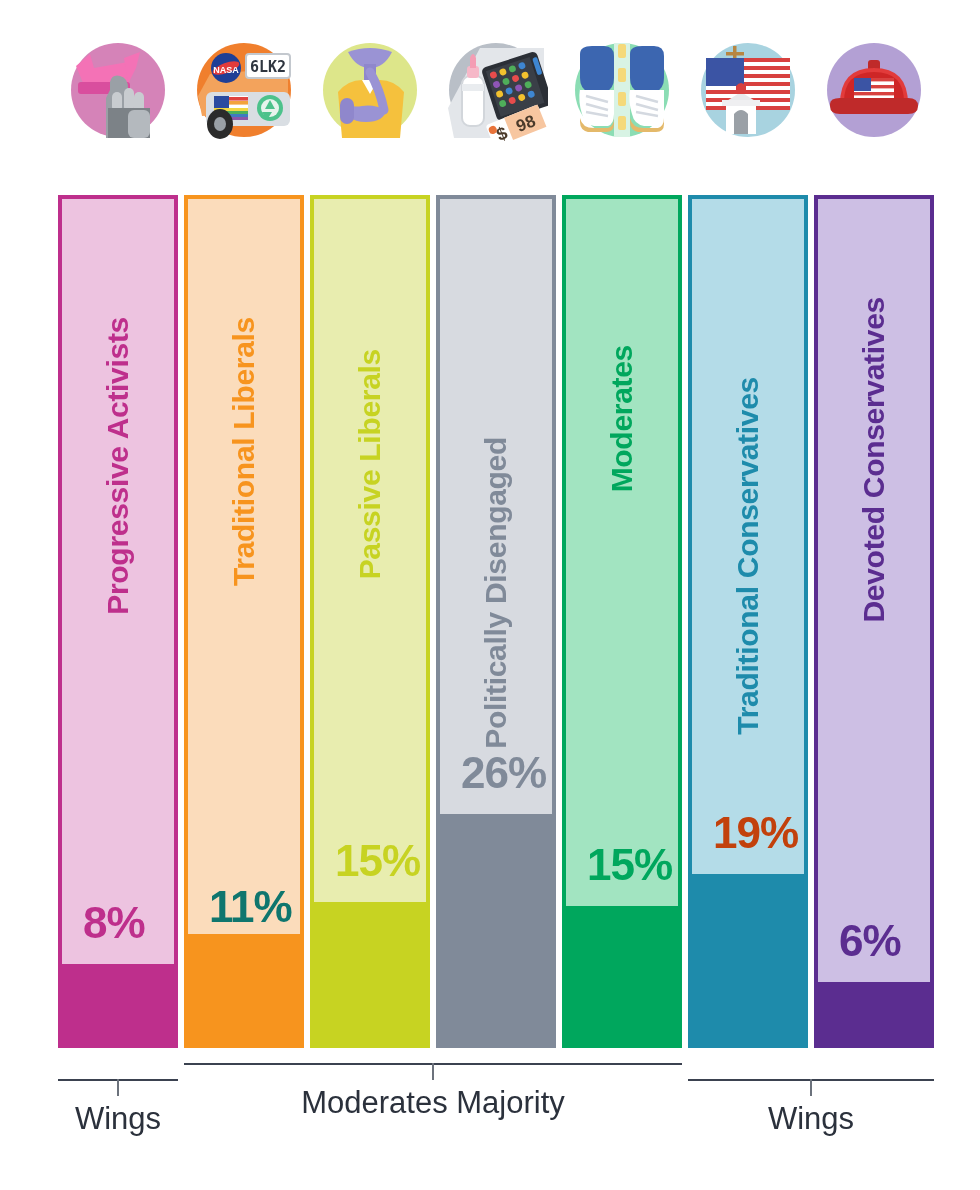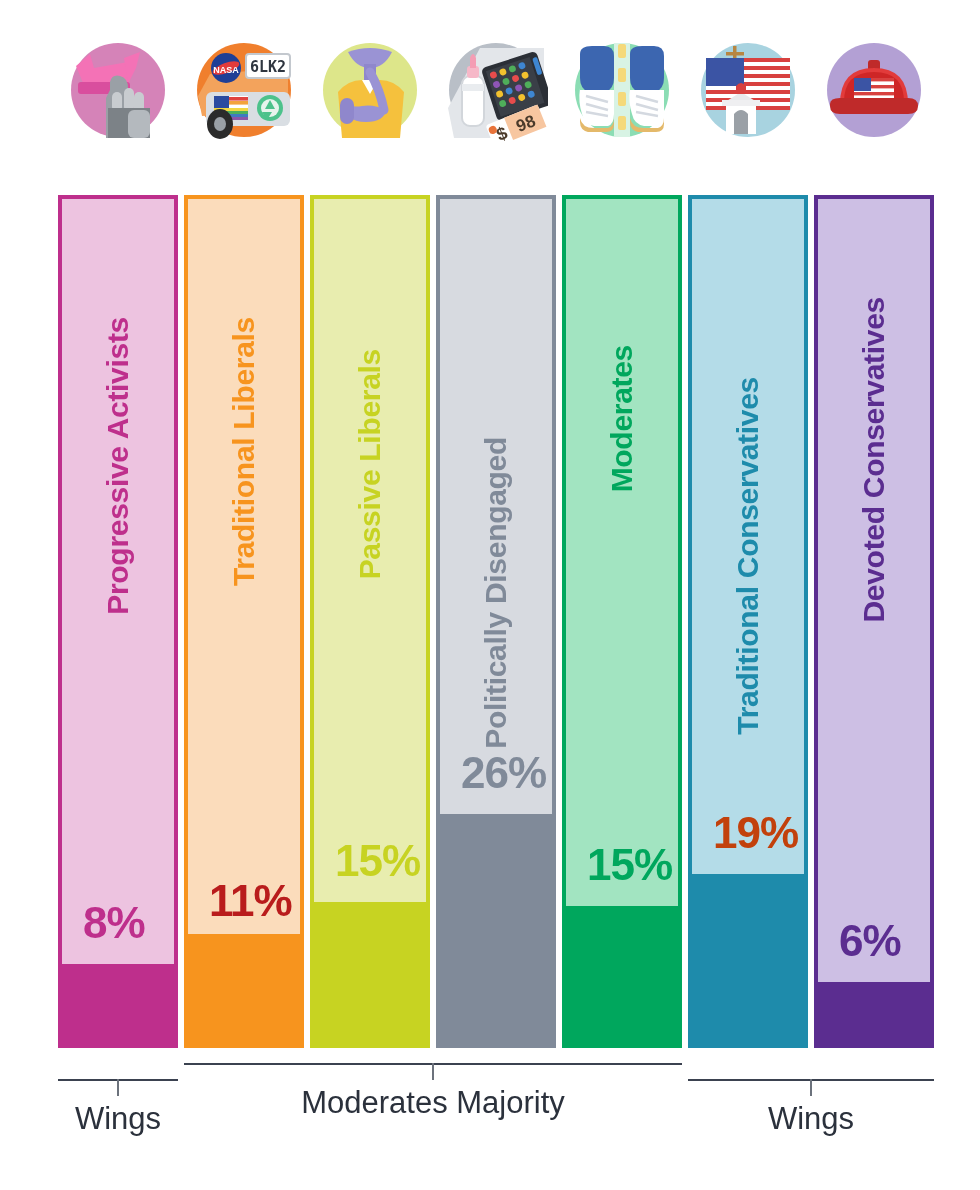--- a/index.html
+++ b/index.html
@@ -290,21 +290,21 @@
 
     <div class="bar" style="left:58px; width:120px; border-color:#BE2F8C; background:#EDC3E0;">
       <div class="bar-fill" style="height:80px; background:#BE2F8C;"></div>
       <div class="bar-label" style="color:#BE2F8C; padding-right:118px;">Progressive Activists</div>
       <div class="bar-pct" style="bottom:96px; color:#BE2F8C;">8%</div>
     </div>
 
     <div class="bar" style="left:184px; width:120px; border-color:#F7941E; background:#FBDCBB;">
       <div class="bar-fill" style="height:110px; background:#F7941E;"></div>
       <div class="bar-label" style="color:#F7941E; padding-right:118px;">Traditional Liberals</div>
-      <div class="bar-pct" style="bottom:118px; color:#b91c1c;">11%</div>
+      <div class="bar-pct" style="bottom:112px; color:#0f766e;">11%</div>
     </div>
 
     <div class="bar" style="left:310px; width:120px; border-color:#C7D322; background:#E8EDAF;">
       <div class="bar-fill" style="height:142px; background:#C7D322;"></div>
       <div class="bar-label" style="color:#C7D322; padding-right:150px;">Passive Liberals</div>
       <div class="bar-pct" style="bottom:158px; color:#C7D322;">15%</div>
     </div>
 
     <div class="bar" style="left:436px; width:120px; border-color:#808A99; background:#D7DAE0;">
       <div class="bar-fill" style="height:230px; background:#808A99;"></div>

